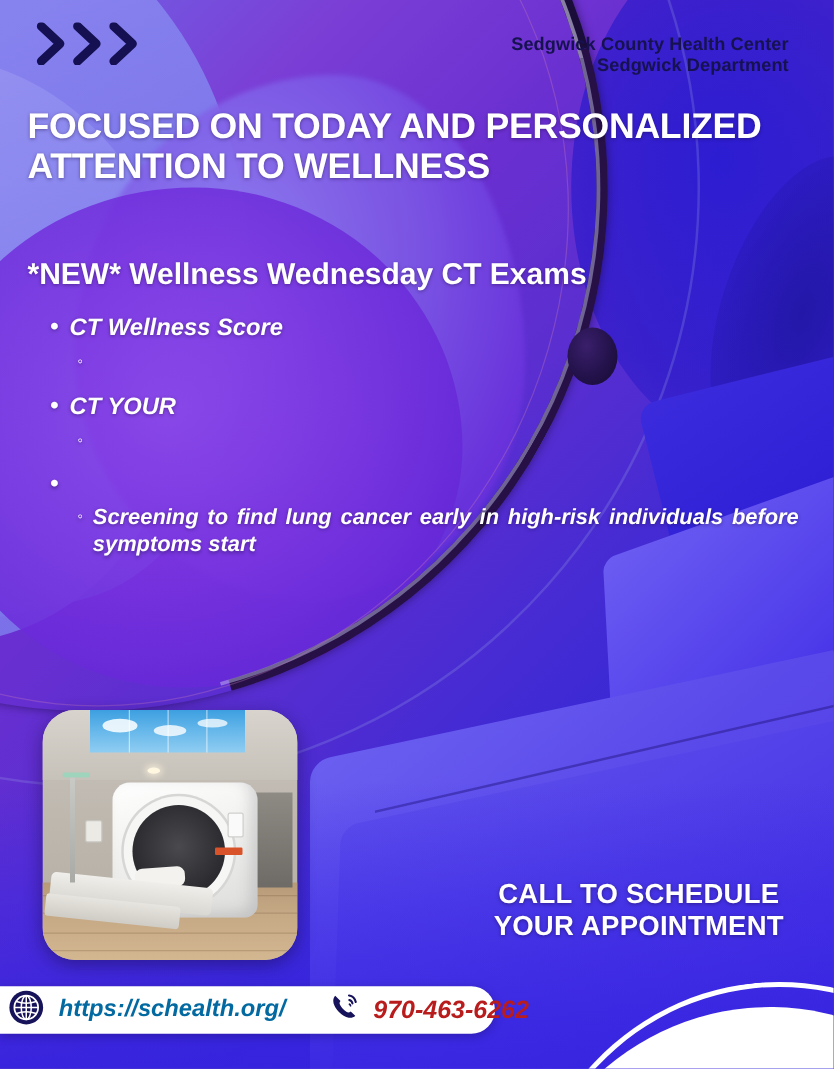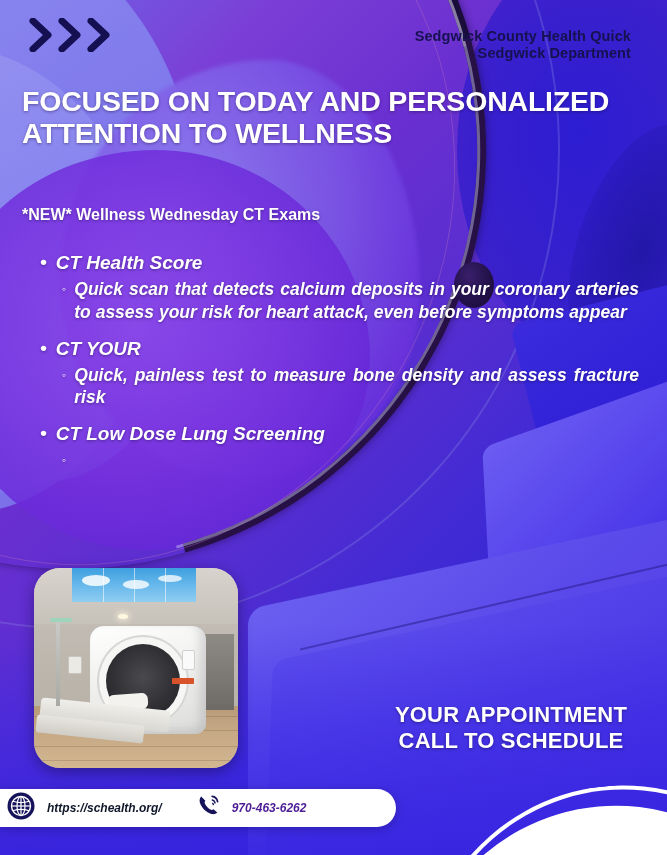--- a/index.html
+++ b/index.html
@@ -187,21 +187,21 @@
   .tagline{
     position:absolute; left:22px; top:155px; width:630px;
     text-align:center;
     color:#ffffff;
     font-size:21px; font-style:italic; font-weight:400;
     text-shadow:0 1px 3px rgba(25,10,60,.45);
   }
   .subhead{
     position:absolute; left:22px; top:206px;
     color:#ffffff;
-    font-size:16px; font-weight:700;
+    font-size:24px; font-weight:700;
     text-shadow:0 1px 3px rgba(25,10,60,.45);
   }
 
   .exams{ position:absolute; left:0; top:252px; width:667px; }
   .exam{ margin-bottom:14px; }
   .exam-title{
     display:flex; align-items:flex-start; gap:9px;
     padding-left:40px;
     color:#ffffff;
     font-size:19px; font-weight:700; font-style:italic;
@@ -325,27 +325,27 @@
     position:absolute; left:0; top:789px;
     height:38px; width:396px;
     background:#ffffff;
     border-radius:0 19px 19px 0;
     display:flex; align-items:center;
     box-shadow:0 2px 8px rgba(20,10,60,.3);
   }
   .contact .globe{ margin-left:6px; flex:0 0 auto; }
   .contact .url{
     margin-left:11px;
-    color:#0f172a; font-size:12px; font-style:italic; font-weight:700;
+    color:#0369a1; font-size:19px; font-style:italic; font-weight:700;
     white-space:nowrap;
   }
   .contact .phicon{ margin-left:34px; flex:0 0 auto; }
   .contact .tel{
     margin-left:10px;
-    color:#4c1d95; font-size:12px; font-style:italic; font-weight:700;
+    color:#b91c1c; font-size:20px; font-style:italic; font-weight:700;
     white-space:nowrap;
   }
 </style>
 </head>
 <body>
 
 <div id="poster">
 
   <div class="bg bg-lightwedge"></div>
   <div class="bg bg-lightwedge2"></div>
@@ -384,58 +384,56 @@
           </svg>
       </span>
       <span class="chev">
         <svg width="26" height="34" viewBox="0 0 26 34">
             <path d="M5 3 L20 17 L5 31" fill="none" stroke="#141052" stroke-width="7" stroke-linecap="round" stroke-linejoin="round"></path>
           </svg>
       </span>
     </div>
 
     <div class="org">
-      <div>Sedgwick County Health Quick</div>
+      <div>Sedgwick County Health Center</div>
       <div>Sedgwick Department</div>
     </div>
 
     <div class="headline">FOCUSED ON TODAY AND PERSONALIZED ATTENTION TO WELLNESS</div>
     <div class="subhead">*NEW* Wellness Wednesday CT Exams</div>
 
     <div class="exams">
 
       <div class="exam">
         <div class="exam-title">
           <span class="b1">•</span>
-          <span>CT Health Score</span>
+          <span>CT Wellness Score</span>
         </div>
         <div class="exam-desc">
           <span class="b2">◦</span>
-          <span class="txt">Quick scan that detects calcium deposits in your coronary arteries to assess your risk for heart attack, even before symptoms appear</span>
         </div>
       </div>
 
       <div class="exam">
         <div class="exam-title">
           <span class="b1">•</span>
           <span>CT YOUR</span>
         </div>
         <div class="exam-desc">
           <span class="b2">◦</span>
-          <span class="txt">Quick, painless test to measure bone density and assess fracture risk</span>
         </div>
       </div>
 
       <div class="exam">
         <div class="exam-title">
           <span class="b1">•</span>
-          <span>CT Low Dose Lung Screening</span>
         </div>
         <div class="exam-desc">
           <span class="b2">◦</span>
+          <span class="txt">Screening to find lung cancer early in high-risk individuals before symptoms start</span>
         </div>
       </div>
 
     </div>
 
     <div class="photo">
       <div class="ph ph-wall"></div>
       <div class="ph ph-ceil"></div>
       <div class="ph ph-sky"></div>
       <div class="ph ph-skygrid">
@@ -457,22 +455,22 @@
       <div class="ph ph-strip"></div>
       <div class="ph ph-sheet"></div>
       <div class="ph ph-table"></div>
       <div class="ph ph-table2"></div>
       <div class="ph ph-pole"></div>
       <div class="ph ph-poletop"></div>
       <div class="ph ph-box"></div>
     </div>
 
     <div class="cta">
+      <div>CALL TO SCHEDULE</div>
       <div>YOUR APPOINTMENT</div>
-      <div>CALL TO SCHEDULE</div>
     </div>
 
     <div class="contact">
       <span class="globe">
         <svg width="30" height="30" viewBox="0 0 30 30">
           <circle cx="15" cy="15" r="13.5" fill="#17135a"></circle>
           <circle cx="15" cy="15" r="9.5" fill="none" stroke="#ffffff" stroke-width="1.4"></circle>
           <ellipse cx="15" cy="15" rx="4" ry="9.5" fill="none" stroke="#ffffff" stroke-width="1.2"></ellipse>
           <line x1="5.5" y1="15" x2="24.5" y2="15" stroke="#ffffff" stroke-width="1.2"></line>
           <path d="M7 10.2 Q15 13 23 10.2" fill="none" stroke="#ffffff" stroke-width="1.1"></path>

